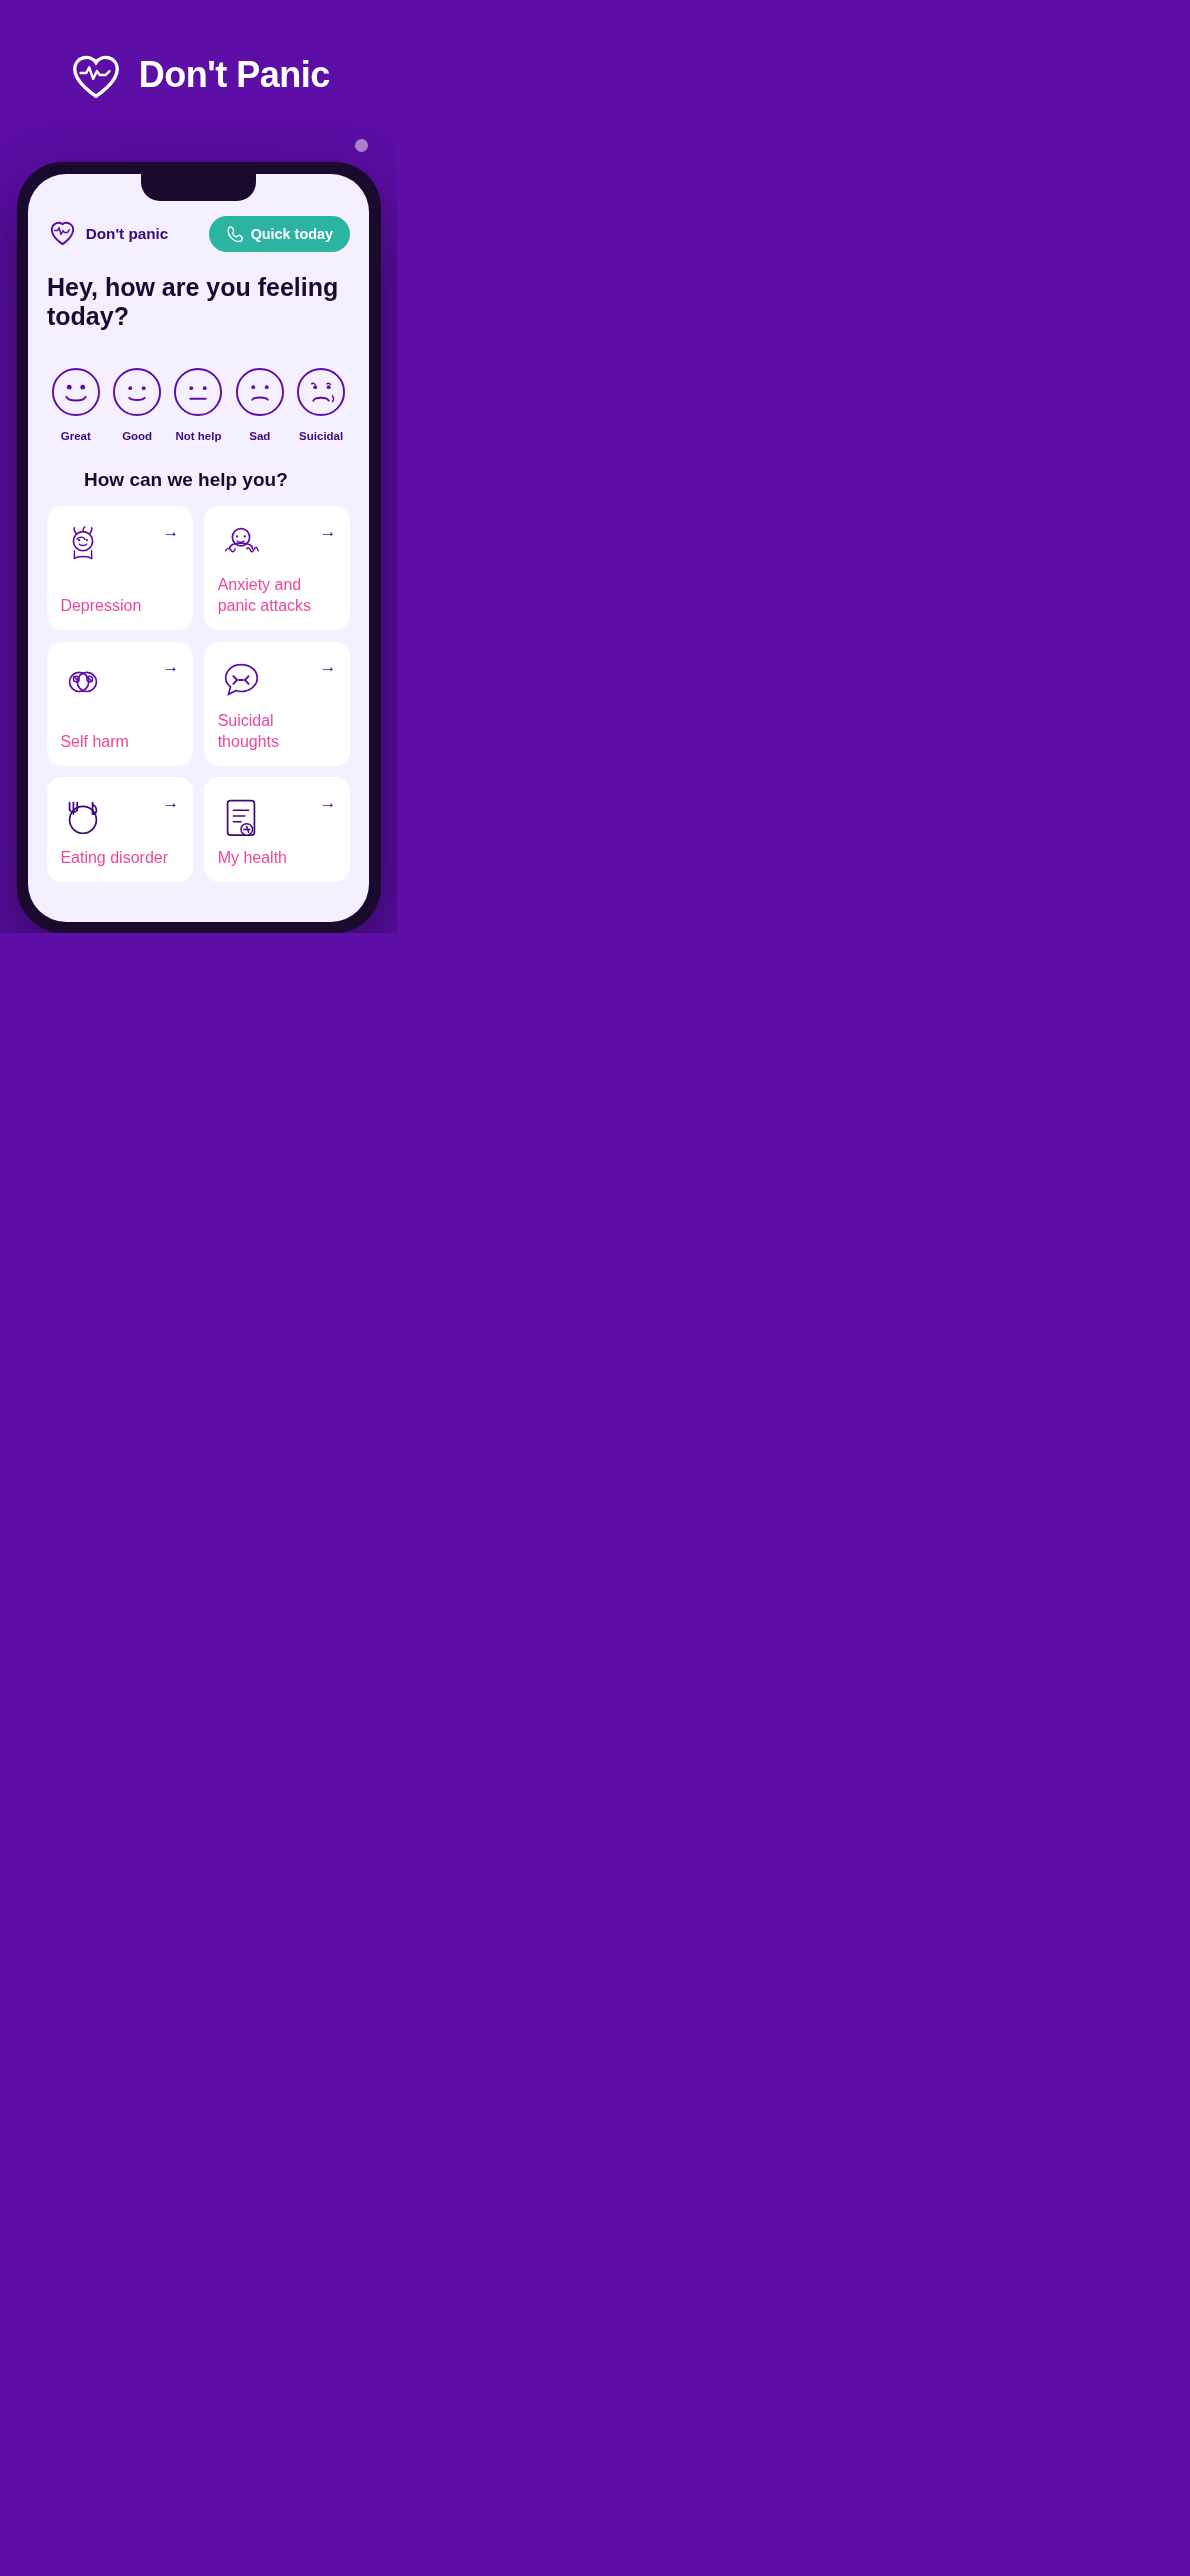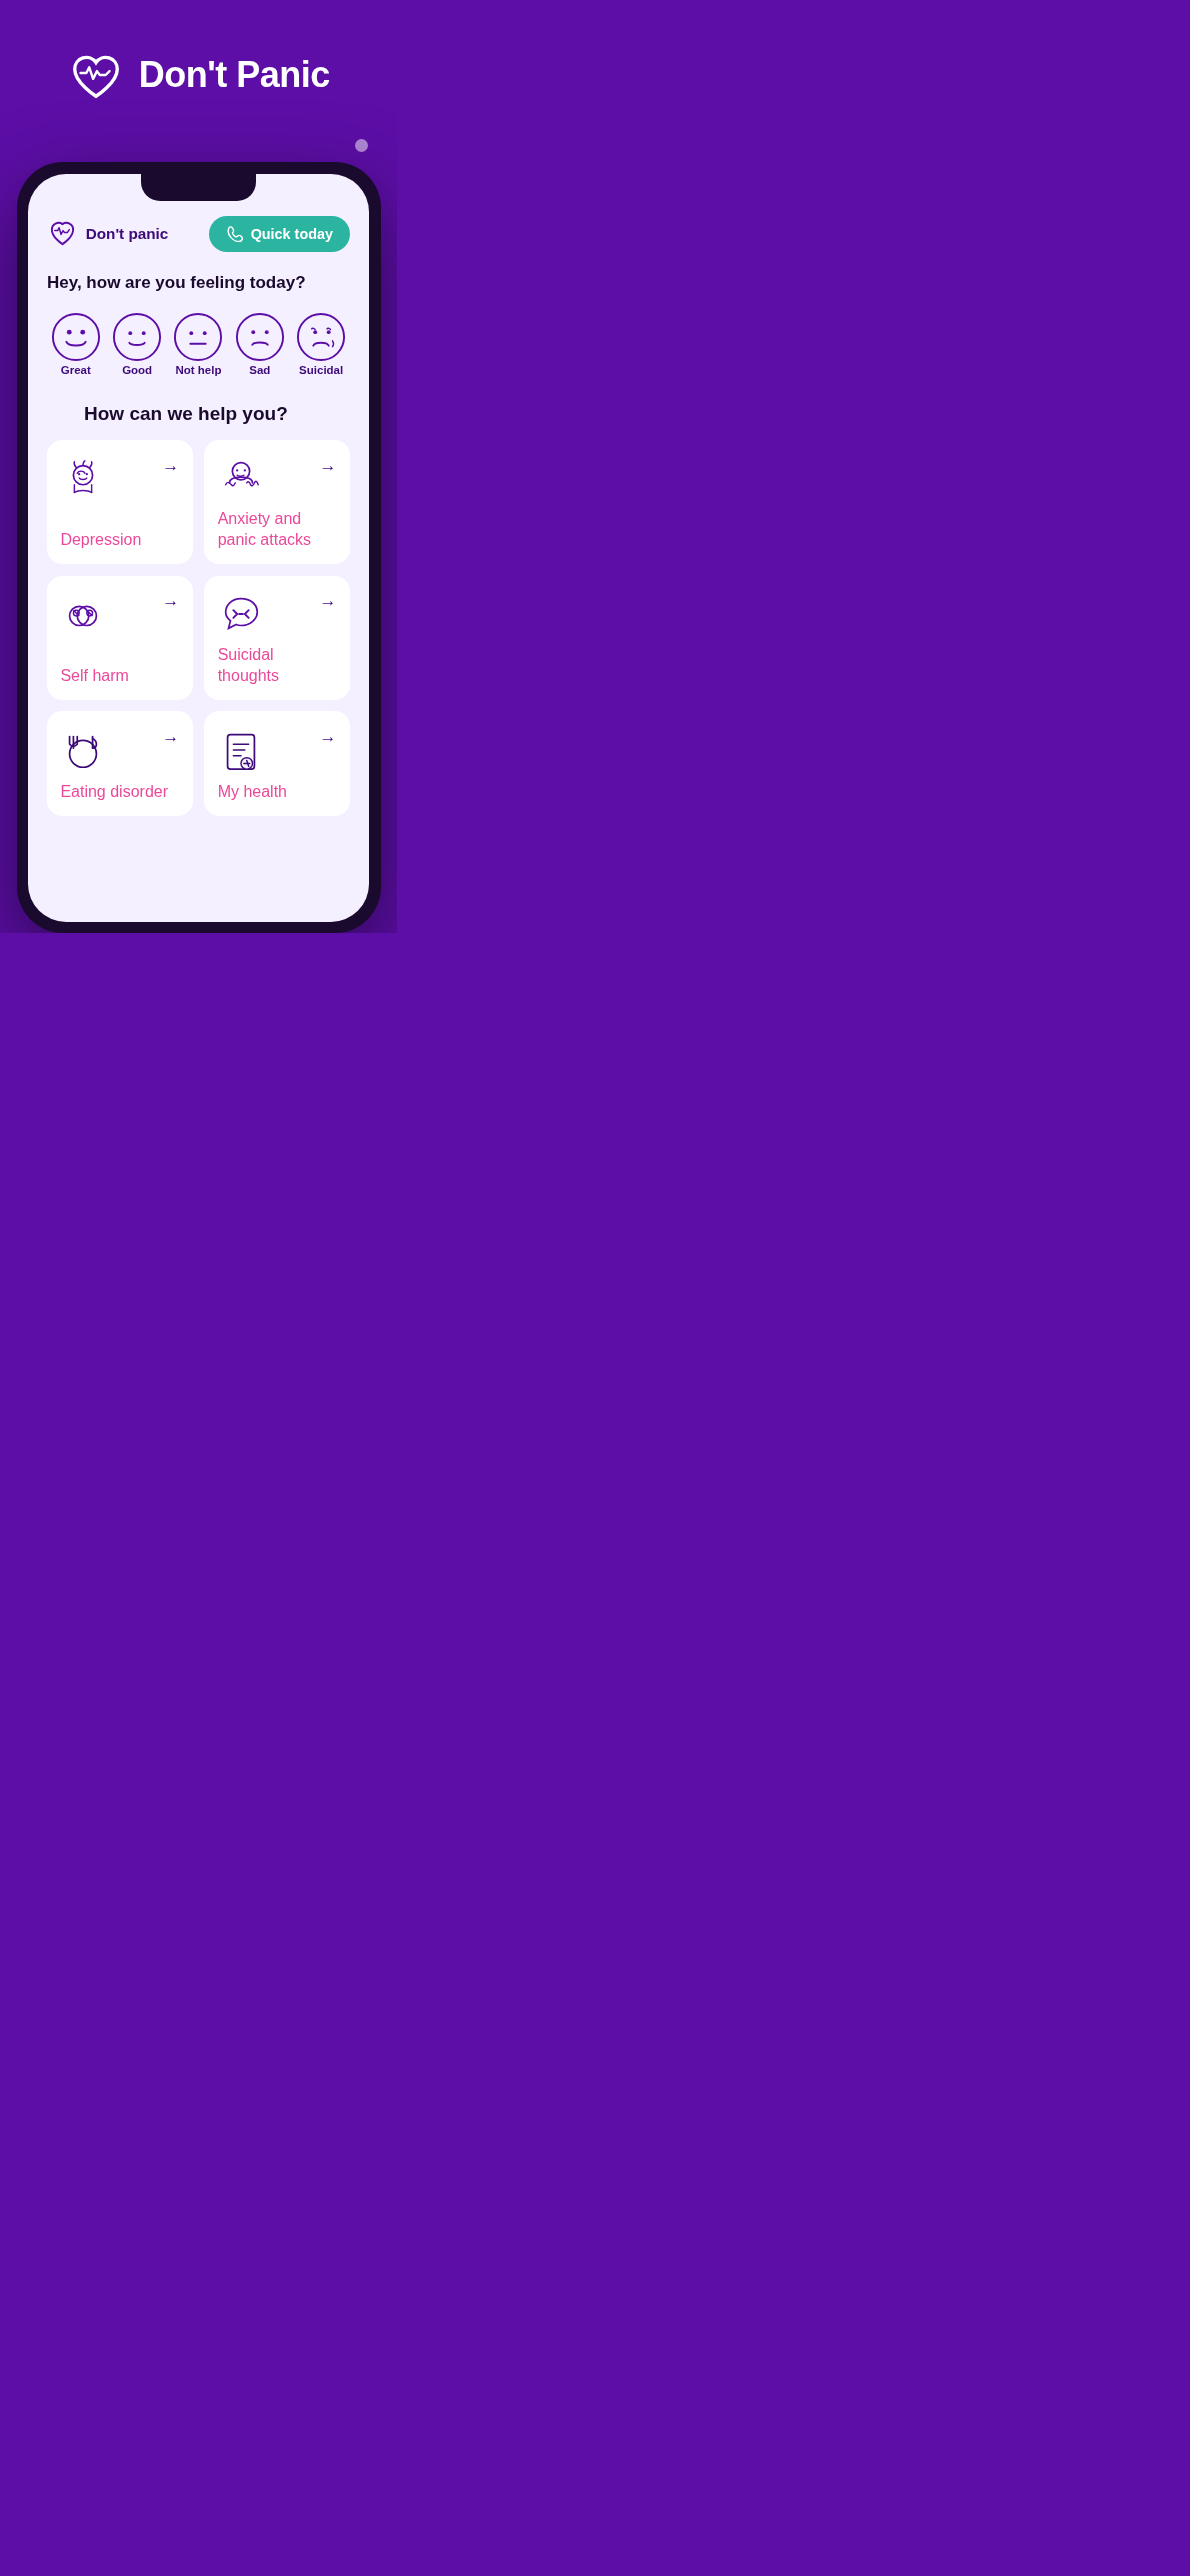--- a/index.html
+++ b/index.html
@@ -127,38 +127,38 @@
       font-size: 14.4px;
       font-weight: 700;
       display: flex;
       align-items: center;
       gap: 7.7px;
       cursor: pointer;
     }
 
     .feeling-question {
       color: #1a0a2e;
-      font-size: 17px;
+      font-size: 25px;
       font-weight: 800;
-      margin-bottom: 19px;
+      margin-bottom: 36px;
     }
 
     .mood-row {
       display: flex;
       justify-content: space-between;
       align-items: flex-start;
       margin-bottom: 27px;
       padding: 0 3.8px;
     }
 
     .mood-item {
       display: flex;
       flex-direction: column;
       align-items: center;
-      gap: 2px;
+      gap: 13px;
       cursor: pointer;
     }
 
     .mood-circle {
       width: 50px;
       height: 50px;
     }
 
     .mood-label {
       color: #3d0a7a;

